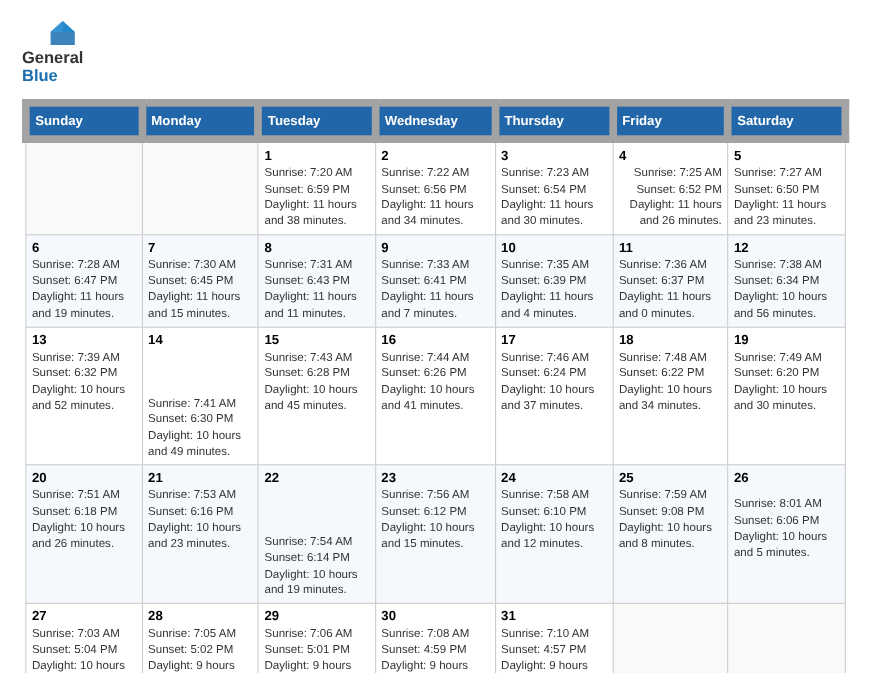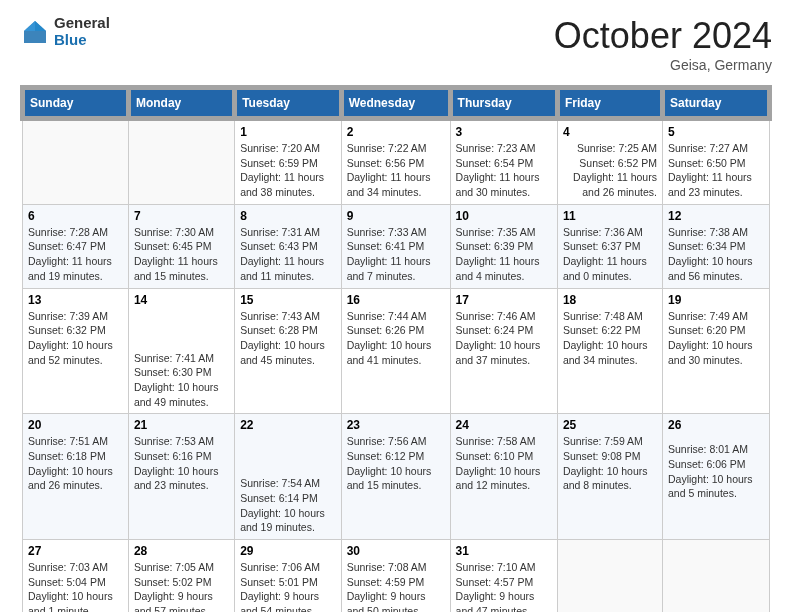--- a/index.html
+++ b/index.html
@@ -16,22 +16,23 @@
       padding: 15px 20px;
     }
     .header {
       display: flex;
       justify-content: space-between;
       align-items: flex-start;
       margin-bottom: 12px;
     }
     .logo {
       display: flex;
-      align-items: center;
+      align-items: flex-end;
       gap: 0px;
+      flex-direction: column;
     }
     .logo-text {
       display: flex;
       flex-direction: column;
       font-size: 14px;
       line-height: 1.1;
     }
     .logo-general { font-weight: bold; color: #333; font-size: 15px; }
     .logo-blue { font-weight: bold; color: #1a6faf; font-size: 15px; }
     .logo-icon {
@@ -56,21 +57,21 @@
       border-collapse: collapse;
       font-size: 11px;
     }
     thead th {
       background: #2266aa;
       color: #fff;
       padding: 6px 5px;
       text-align: left;
       font-weight: bold;
       font-size: 12px;
-      border: 5px solid #a3a3a3;
+      border: 7px solid #a3a3a3;
     }
     td {
       border: 1px solid #ccc;
       vertical-align: top;
       padding: 4px 5px;
       width: 113px;
       min-height: 80px;
       background: #fff;
     }
     tr:nth-child(even) td {
@@ -100,24 +101,20 @@
       <svg class="logo-icon" viewBox="0 0 30 30" xmlns="http://www.w3.org/2000/svg">
         <polygon points="15,4 26,14 26,26 4,26 4,14" fill="#1a6faf" opacity="0.85"></polygon>
         <polygon points="15,4 26,14 15,14" fill="#2288cc" opacity="0.9"></polygon>
         <polygon points="15,4 4,14 15,14" fill="#3399dd" opacity="0.8"></polygon>
       </svg>
       <div class="logo-text">
         <span class="logo-general">General</span>
         <span class="logo-blue">Blue</span>
       </div>
     </div>
-    <div class="title-area">
-      <div class="month-title">October 2024</div>
-      <div class="subtitle">Geisa, Germany</div>
-    </div>
   </div>
 
   <table>
     <thead>
       <tr>
       <th>Sunday</th>
           <th>Monday</th>
           <th>Tuesday</th>
           <th>Wednesday</th>
           <th>Thursday</th>

